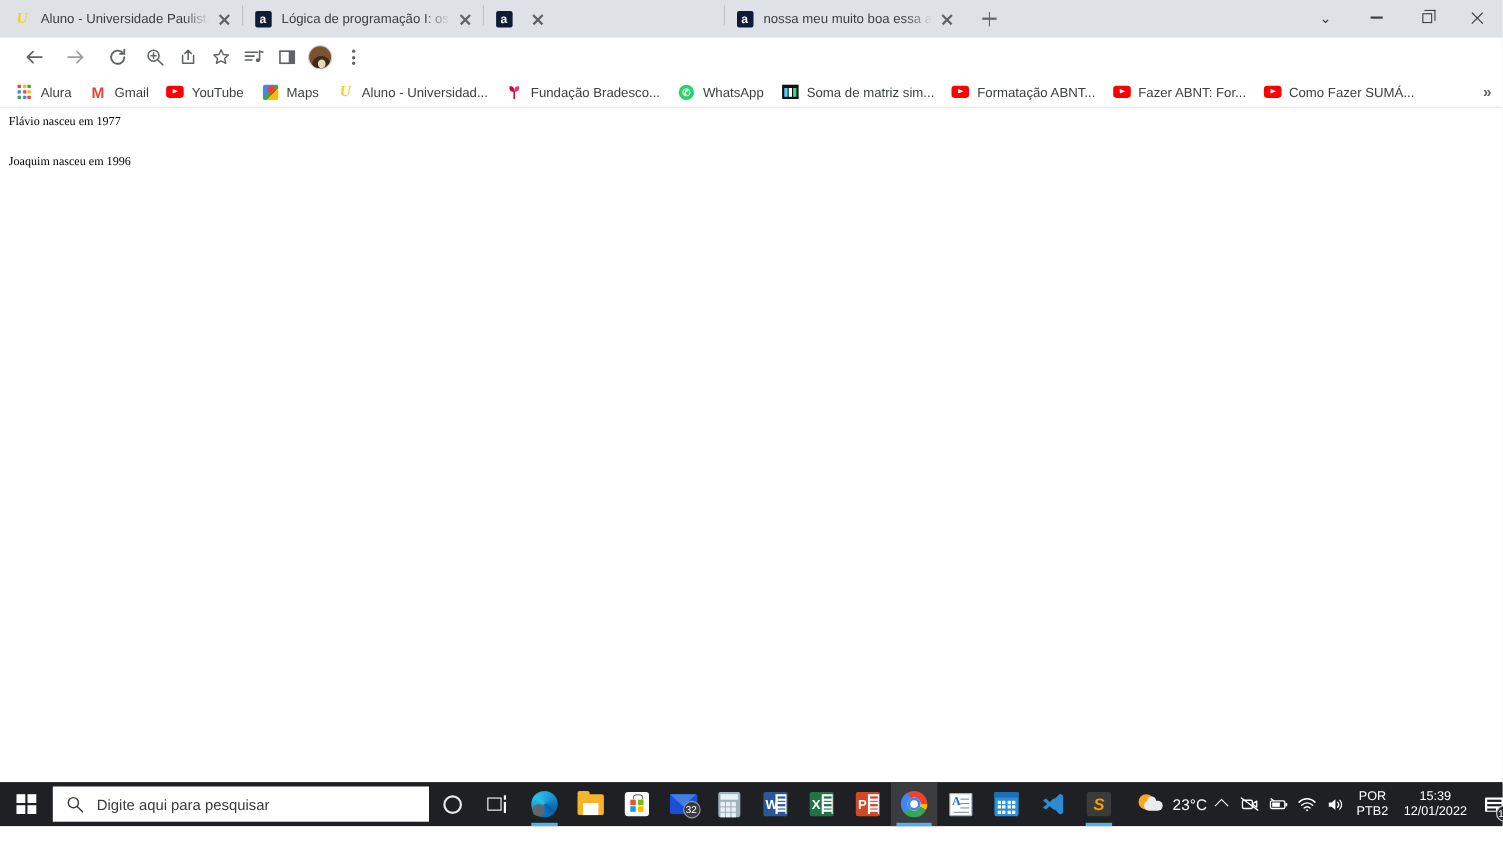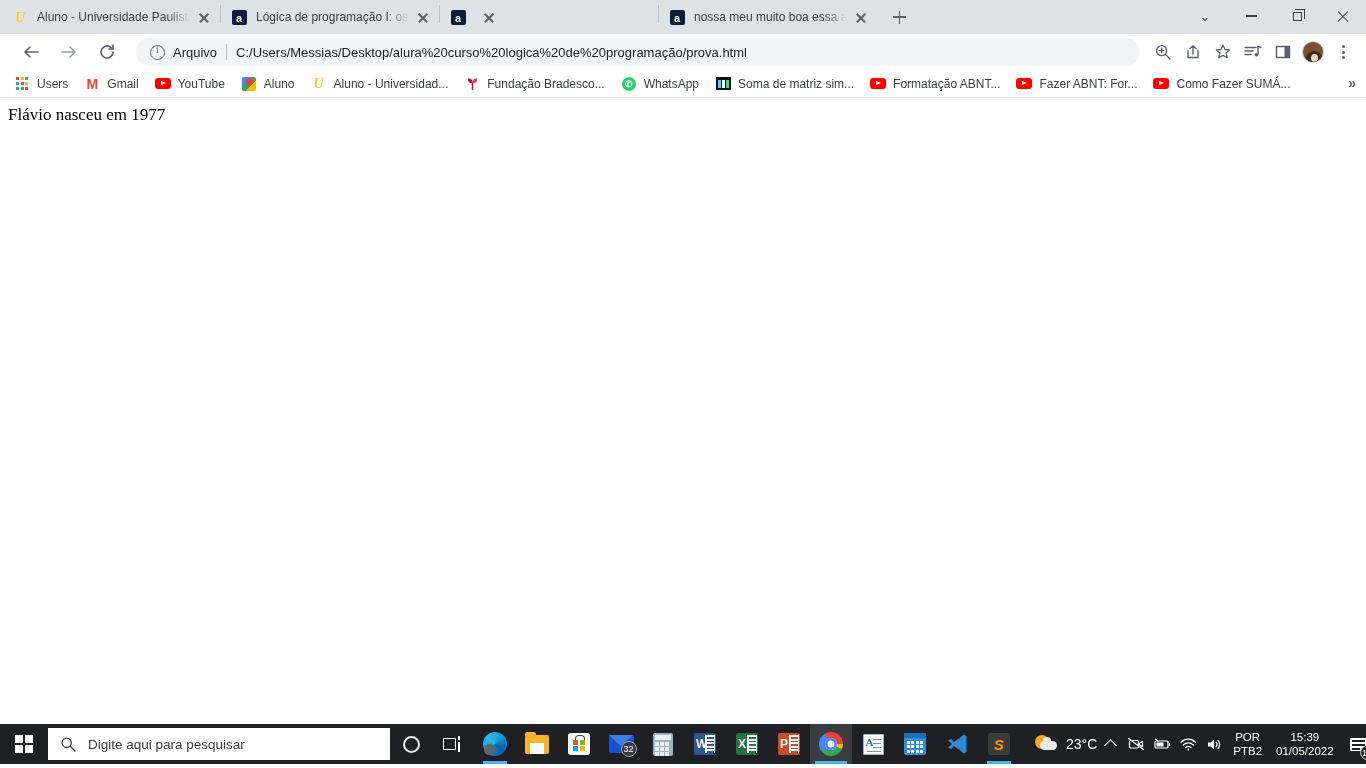--- a/index.html
+++ b/index.html
@@ -220,30 +220,30 @@
   
   .page {
     width: 1366px;
     height: 628px;
     background: #ffffff;
     padding: 8px;
     font-family: "Liberation Serif", serif;
   }
   .page p {
     margin: 0 0 0 0;
-    font-size: 17px;
+    font-size: 11px;
     color: #000000;
     line-height: 1;
     padding: 0;
   }
   .page p + p { margin-top: 25px; }
 
   
   .taskbar {
-    position: absolute; left:0; bottom:4px;
+    position: absolute; left:0; bottom:17px;
     width: 1366px; height: 40px;
     background: #1f2023;
     display: flex; align-items: center;
   }
   .start {
     width: 48px; height: 40px;
     display:flex; align-items:center; justify-content:center;
     flex:0 0 48px;
   }
   .win-logo { display:grid; grid-template-columns: 8px 8px; grid-template-rows: 8px 8px; gap:2px; }
@@ -407,26 +407,20 @@
         <path d="M3 10h13M11 5l5 5-5 5" fill="none" stroke="#9aa0a6" stroke-width="1.6" stroke-linecap="round" stroke-linejoin="round"></path>
       </svg>
     </div>
     <div class="navbtn">
       <svg class="arrow-svg" width="20" height="20" viewBox="0 0 20 20" aria-hidden="true">
         <path d="M16 10a6 6 0 1 1-1.9-4.4" fill="none" stroke="#5f6368" stroke-width="1.7" stroke-linecap="round"></path>
         <path d="M16 3.2V7h-3.8" fill="none" stroke="#5f6368" stroke-width="1.7" stroke-linecap="round" stroke-linejoin="round"></path>
       </svg>
     </div>
 
-    <div class="omnibox">
-      <span class="info-circle"></span>
-      <span class="scheme">Arquivo</span>
-      <span class="omni-sep"></span>
-      <span class="url">C:/Users/Messias/Desktop/alura%20curso%20logica%20de%20programação/prova.html</span>
-    </div>
 
     <div class="tb-icons">
       <div class="tbi">
         <svg width="18" height="18" viewBox="0 0 18 18" aria-hidden="true">
           <circle cx="7.6" cy="7.6" r="5" fill="none" stroke="#5f6368" stroke-width="1.4"></circle>
           <path d="M11.3 11.3L16 16M5.3 7.6h4.6M7.6 5.3v4.6" stroke="#5f6368" stroke-width="1.4" stroke-linecap="round"></path>
         </svg>
       </div>
       <div class="tbi">
         <svg width="18" height="18" viewBox="0 0 18 18" aria-hidden="true">
@@ -475,42 +469,42 @@
             <i style="background:#fbbc04"></i>
             <i style="background:#34a853"></i>
           <i style="background:#4285f4"></i>
             <i style="background:#ea4335"></i>
             <i style="background:#fbbc04"></i>
           <i style="background:#34a853"></i>
             <i style="background:#4285f4"></i>
             <i style="background:#ea4335"></i>
         </span>
       </span>
-      <span>Users</span>
+      <span>Alura</span>
     </div>
 
     <div class="bm">
       <span class="bmico">
           <span class="ico-gmail">M</span>
         </span>
       <span>Gmail</span>
     </div>
 
     <div class="bm">
       <span class="bmico">
           <span class="ico-yt"></span>
         </span>
       <span>YouTube</span>
     </div>
 
     <div class="bm">
       <span class="bmico">
           <span class="ico-maps"></span>
         </span>
-      <span>Aluno</span>
+      <span>Maps</span>
     </div>
 
     <div class="bm">
       <span class="bmico">
           <span class="fav-unip">U</span>
         </span>
       <span>Aluno - Universidad...</span>
     </div>
 
     <div class="bm">
@@ -561,20 +555,21 @@
           <span class="ico-yt"></span>
         </span>
       <span>Como Fazer SUMÁ...</span>
     </div>
 
     <div class="bm-overflow">»</div>
   </div>
 
   <div class="page">
     <p>Flávio nasceu em 1977</p>
+    <p>Joaquim nasceu em 1996</p>
   </div>
 
 </div>
 
 <div class="taskbar">
 
   <div class="start">
     <span class="win-logo">
         <i></i>
         <i></i>
@@ -766,21 +761,21 @@
         <path d="M3 5.5h2.6L9 2.6v9.8L5.6 9.5H3z" fill="#fff"></path>
         <path d="M11 5.2a3.4 3.4 0 0 1 0 4.6M13 3.4a6 6 0 0 1 0 8.2" fill="none" stroke="#fff" stroke-width="1.2" stroke-linecap="round"></path>
       </svg>
     </div>
     <div class="lang">
       <div>POR</div>
       <div>PTB2</div>
     </div>
     <div class="clock">
       <div>15:39</div>
-      <div>01/05/2022</div>
+      <div>12/01/2022</div>
     </div>
     <div class="notif">
       <span class="notif-box">
         <i></i>
           <i></i>
           <i style="width:8px"></i>
       </span>
       <span class="notif-badge">18</span>
     </div>
   </div>

